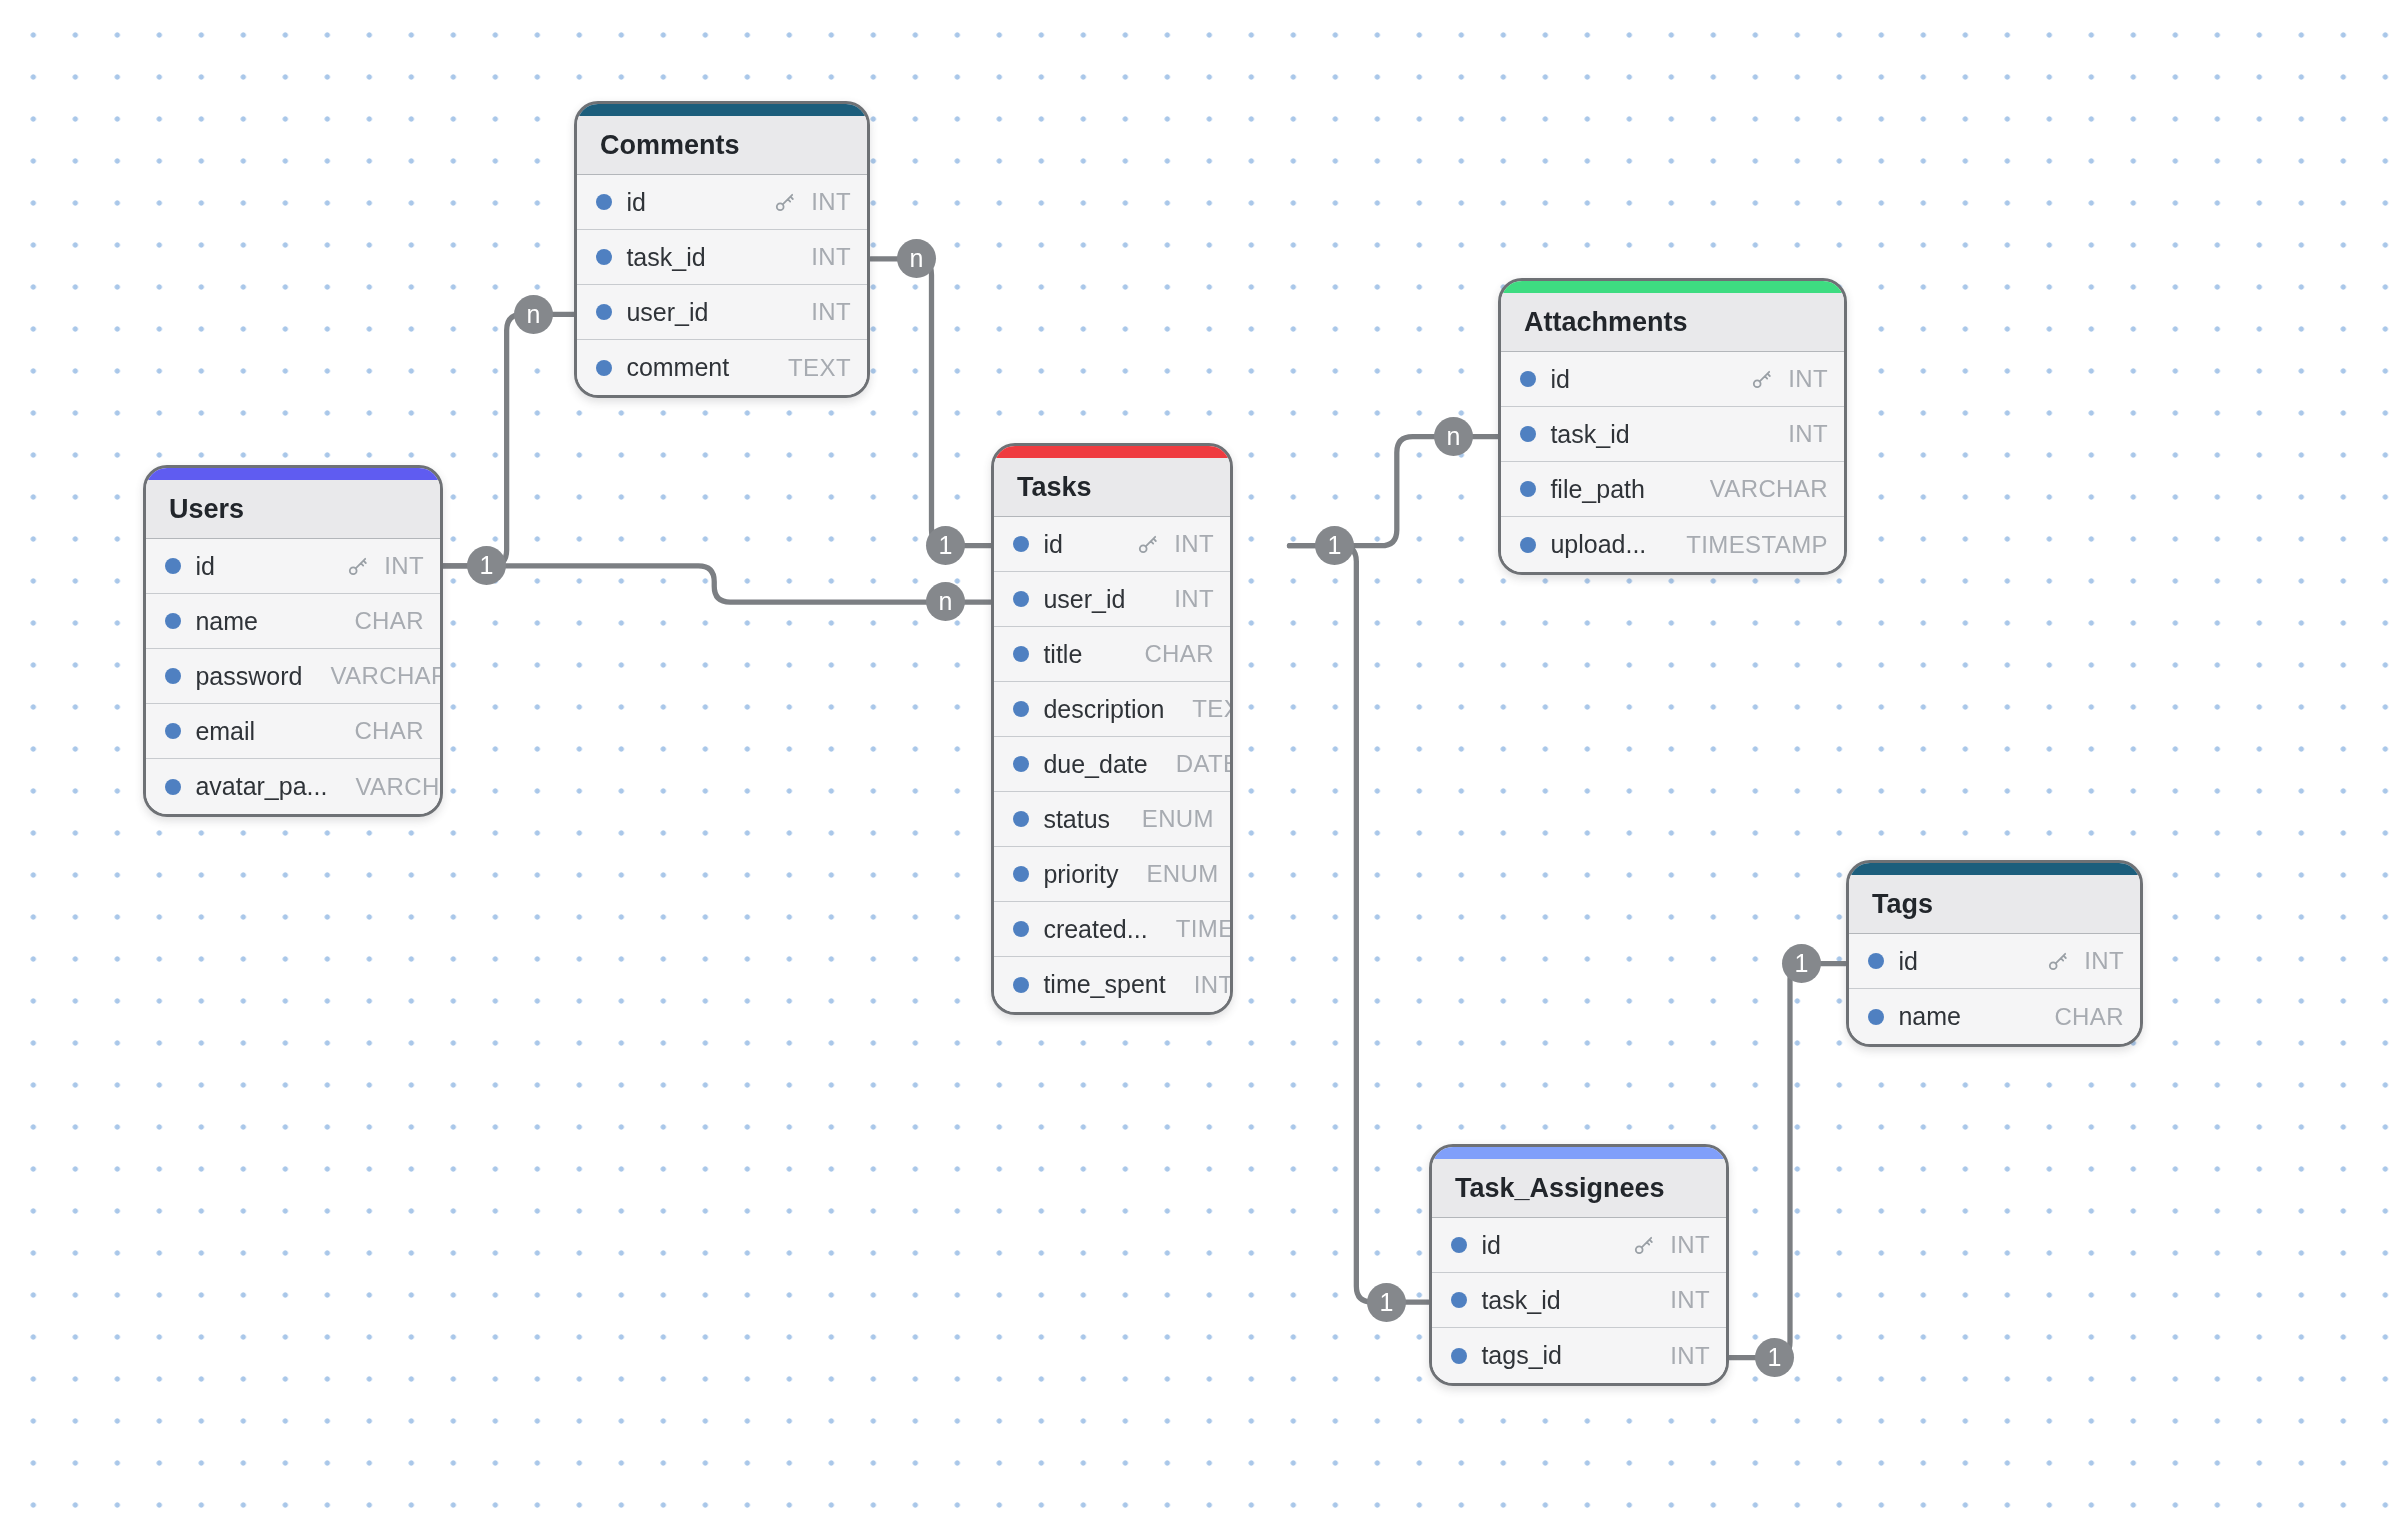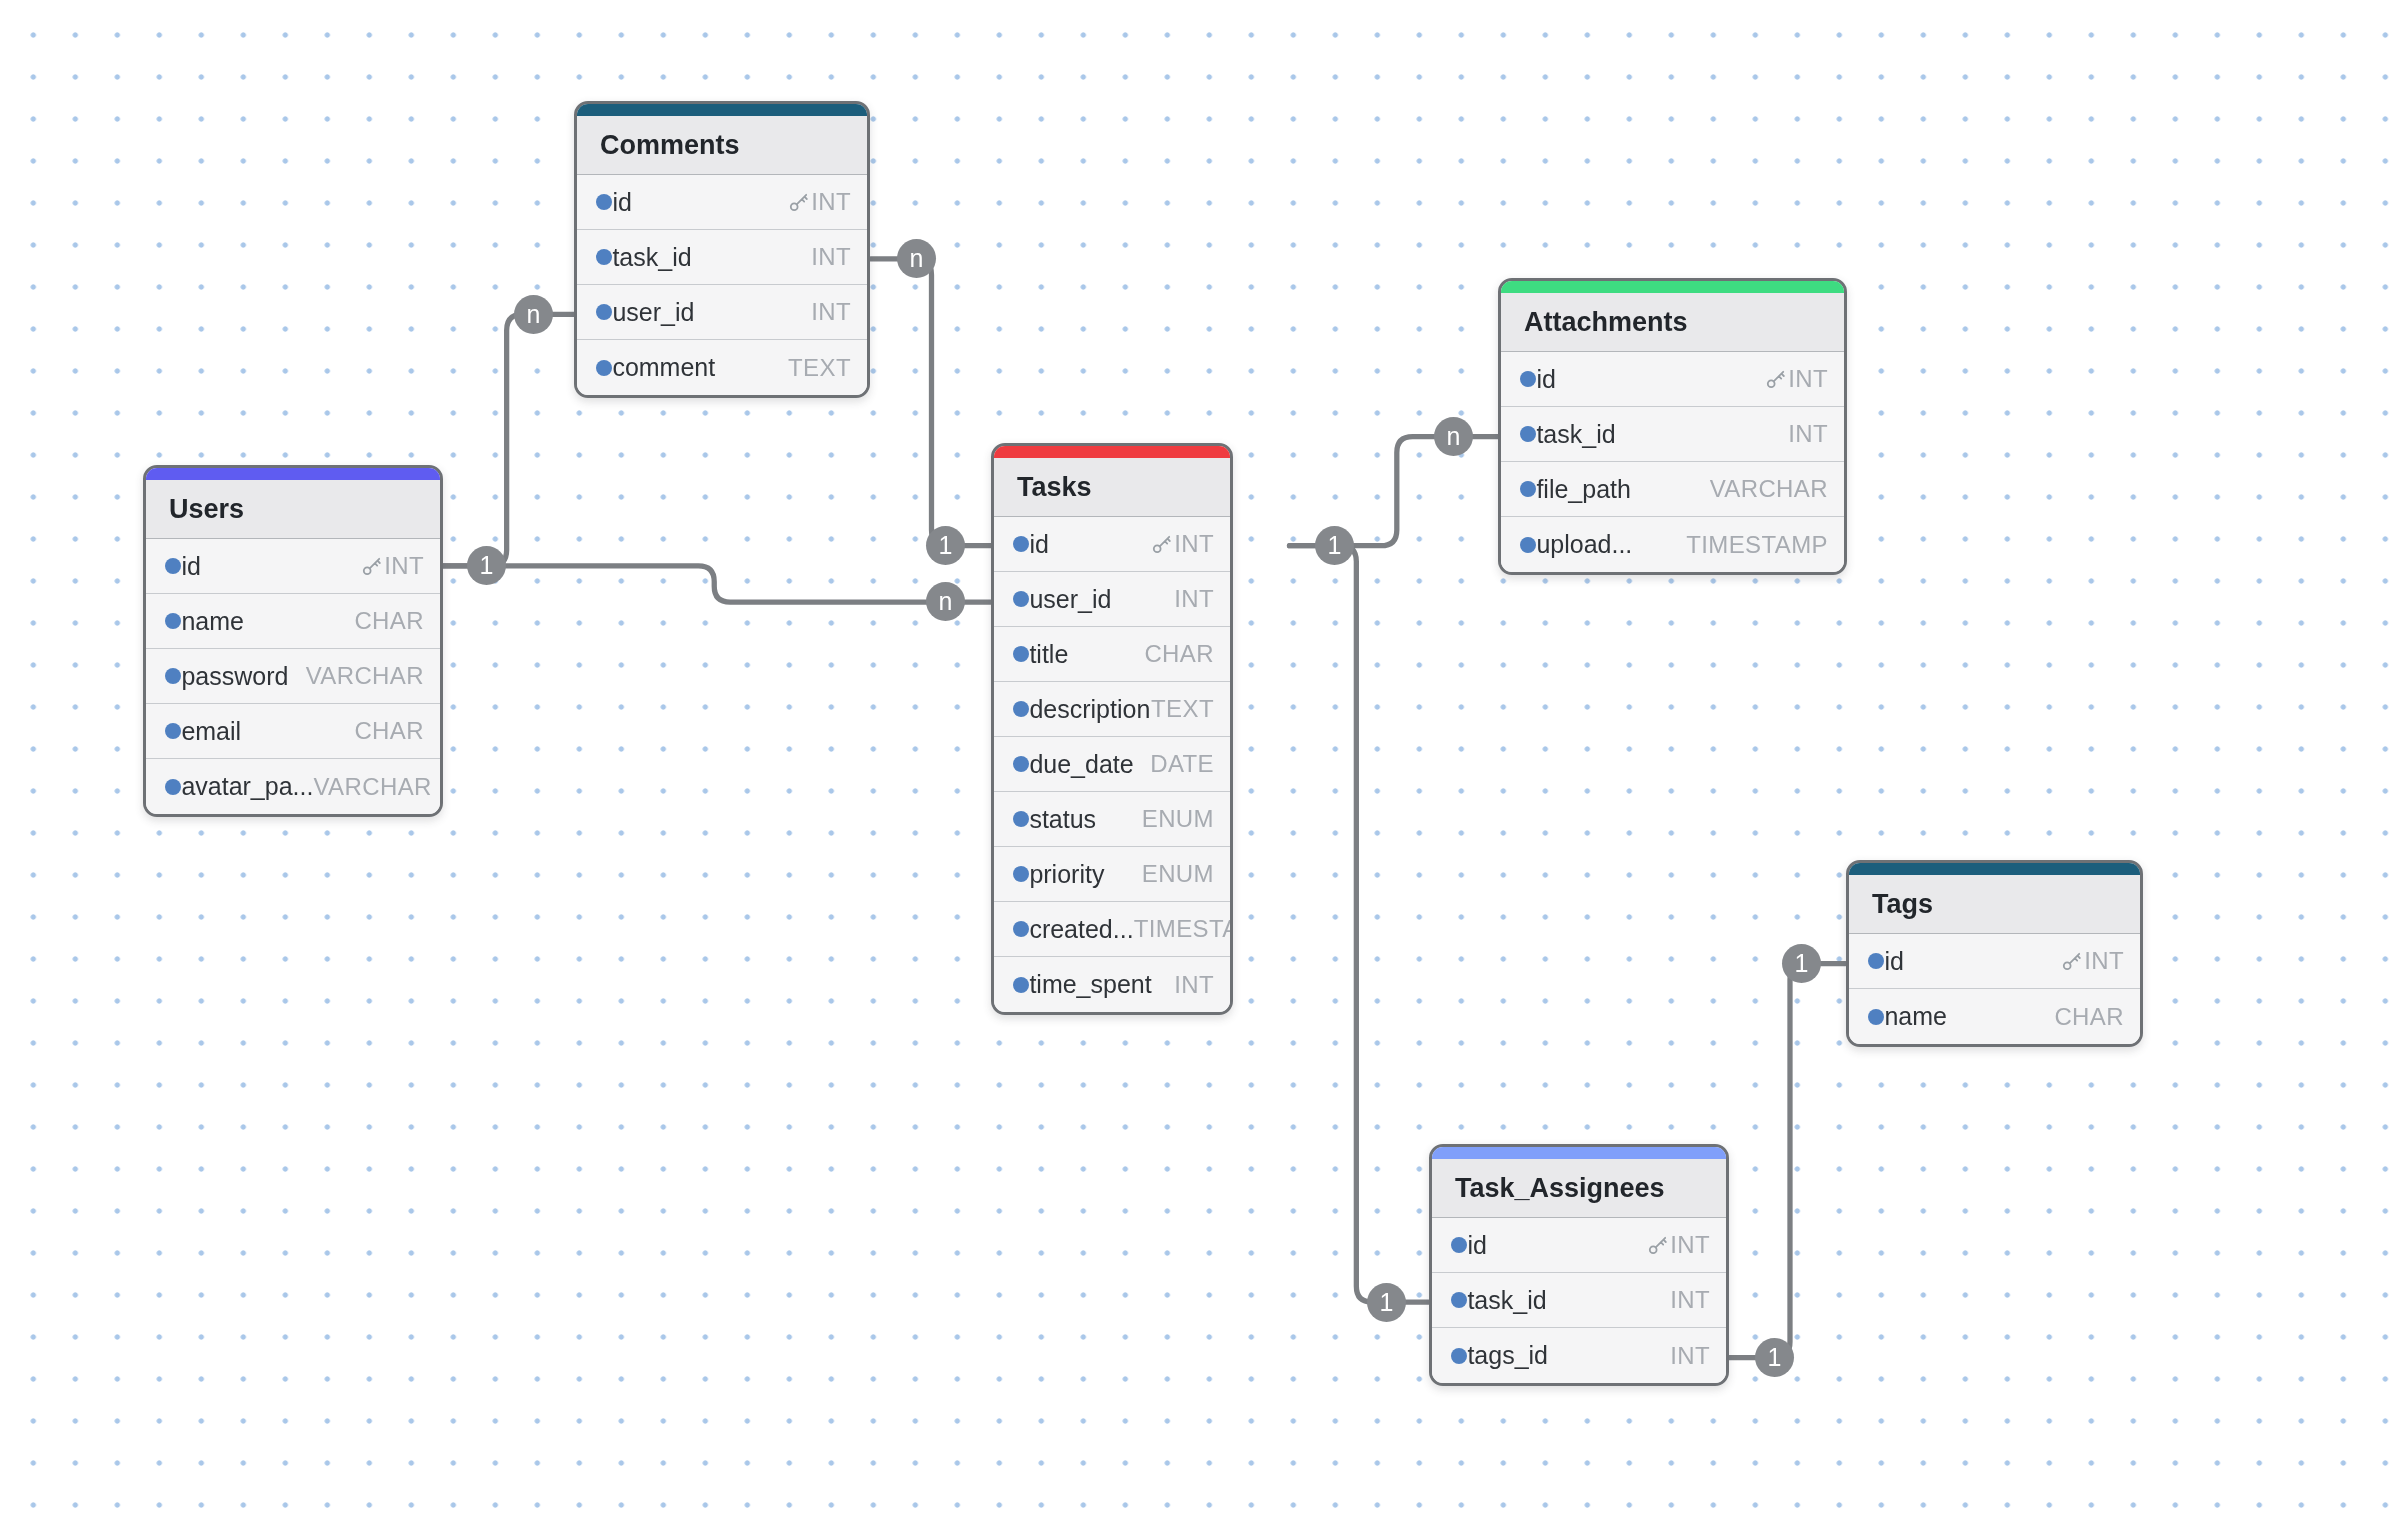--- a/index.html
+++ b/index.html
@@ -13,35 +13,35 @@
     background-color:#ffffff;
     background-image:radial-gradient(circle,#a9c7e9 2.3px,rgba(169,199,233,0) 3px);
     background-size:42px 42px;
     background-position:12.3px 14px;
   }
   #wires{position:absolute;left:0;top:0;width:2389px;height:1533px;}
   .wire{stroke:#7c7f83;stroke-width:6;fill:none;stroke-linecap:round;}
   .db-table{
     position:absolute;
     border:3.5px solid #6e7175;
-    border-radius:14px;
+    border-radius:24px;
     background:#f5f5f6;
     box-shadow:0 3.5px 8.8px rgba(60,64,67,.16);
     overflow:hidden;
     box-sizing:border-box;
   }
   .tbar{height:12.3px;}
   .ttitle{
     height:59px;background:#e9e9eb;display:flex;align-items:center;
     padding:0 23px;font-size:27px;font-weight:700;color:#22262b;
     border-bottom:1.8px solid #b3b6ba;box-sizing:border-box;white-space:nowrap;
   }
   .trow{
     height:55px;display:flex;align-items:center;
-    padding:0 16px 0 19.4px;gap:0;
+    padding:0 16px 0 19.4px;gap:14px;
     font-size:25px;color:#2f3338;
     border-bottom:1.8px solid #c8cbcf;background:#f5f5f6;
     box-sizing:border-box;
   }
   .trow:last-child{border-bottom:none;}
   .fdot{width:16px;height:16px;border-radius:50%;background:#4f80c1;flex:none;}
   .fname{white-space:nowrap;}
   .fspace{flex:1 1 auto;}
   .keyicon{display:flex;align-items:center;color:#9aa0a6;flex:none;}
   .ftype{color:#a7abb1;font-size:24px;white-space:nowrap;letter-spacing:0.4px;}

